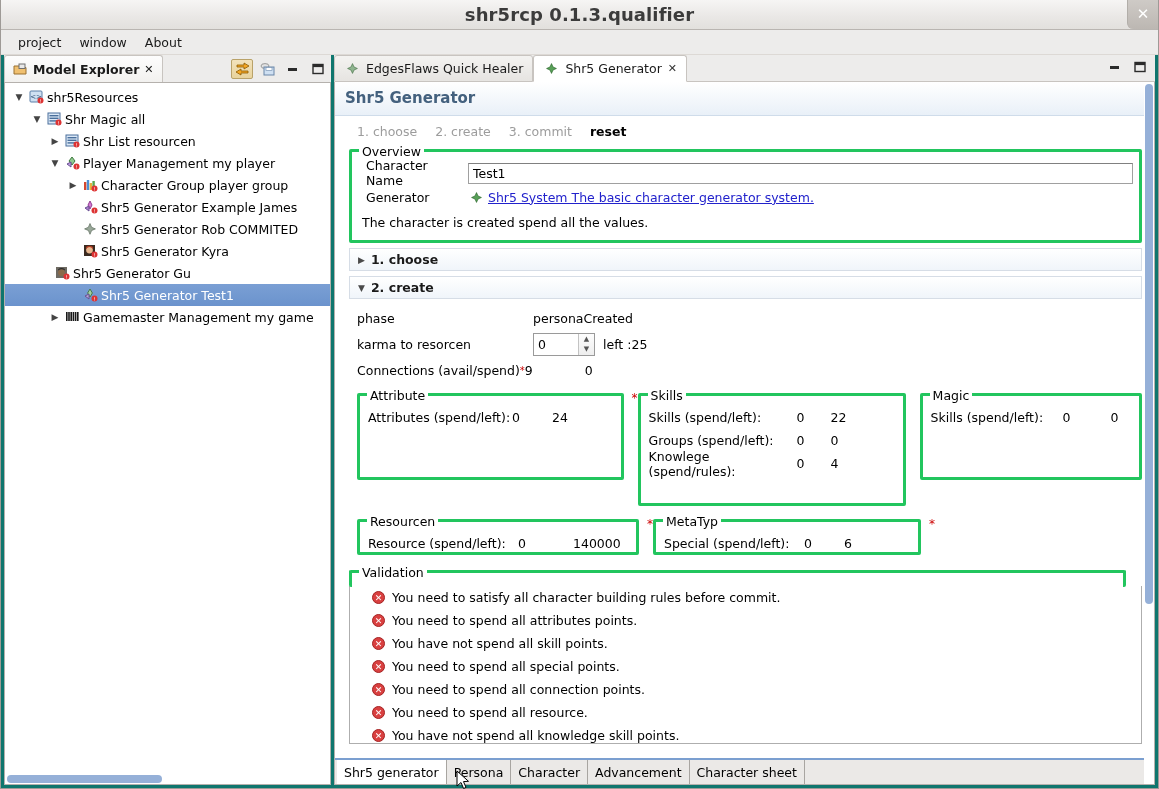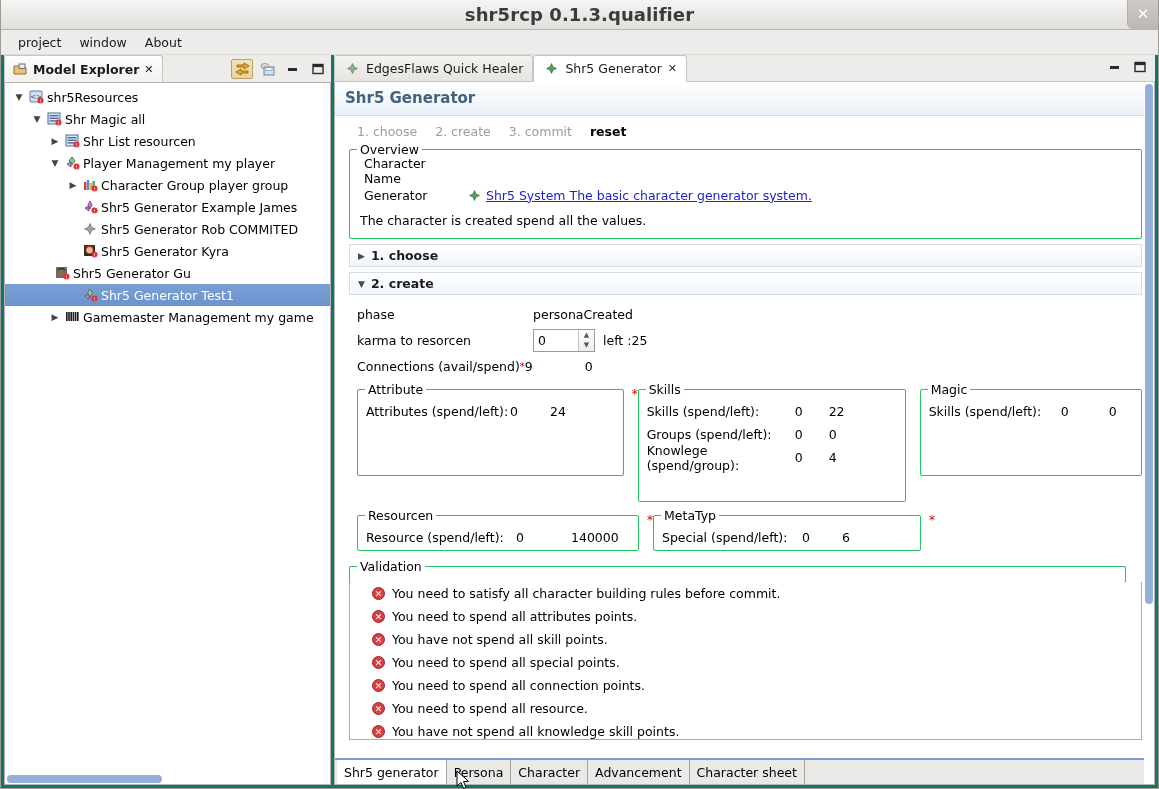--- a/index.html
+++ b/index.html
@@ -165,21 +165,21 @@
     padding: 0 12px 0 8px;
   }
   .steps {
     display: flex; align-items: center; gap: 18px;
     padding: 8px 6px 8px 14px; font-size: 12.5px;
   }
   .step-dim { color: #9c9c9c; cursor: pointer; }
   .step-act { color: #000; font-weight: bold; cursor: pointer; }
   
   .group {
-    border: 1px solid #22c55e; border-radius: 2px;
+    border: 3px solid #22c55e; border-radius: 2px;
     position: relative; margin: 0;
   }
   .group > .glabel {
     position: absolute; top: -8px; left: 7px;
     background: #ffffff; padding: 0 3px; font-size: 12.5px; color: #000;
   }
   .req-star { color: #cc0000; font-size: 12px; }
   .ov-row { display: flex; align-items: center; height: 24px; }
   .ov-lbl { width: 112px; flex: 0 0 112px; font-size: 12.5px; padding-left: 10px; }
   .txtfield {
@@ -501,20 +501,21 @@
             <span class="step-dim">1. choose</span>
             <span class="step-dim">2. create</span>
             <span class="step-dim">3. commit</span>
             <span class="step-act">reset</span>
           </div>
 
           <div class="group" style="margin:2px 0 0 6px; padding:9px 6px 6px 4px;">
             <div class="glabel">Overview</div>
             <div class="ov-row">
               <div class="ov-lbl">Character Name</div>
+              <div class="txtfield">Test1</div>
             </div>
             <div class="ov-row">
               <div class="ov-lbl">Generator</div>
               <span class="mini" style="margin-right:4px;">
                 <svg width="11" height="11" viewBox="0 0 11 11">
                     <path d="M5.5 0.6 L7 4 L10.4 5.5 L7 7 L5.5 10.4 L4 7 L0.6 5.5 L4 4 Z" fill="#57a057" stroke="#2f6a2f" stroke-width=".7"></path>
                   </svg>
               </span>
               <span class="link">Shr5 System The basic character generator system.</span>
             </div>
@@ -576,21 +577,21 @@
                       <span style="width:148px;">Skills (spend/left):</span>
                       <span style="width:34px;">0</span>
                       <span>22</span>
                     </div>
                     <div class="gb-row">
                       <span style="width:148px;">Groups (spend/left):</span>
                       <span style="width:34px;">0</span>
                       <span>0</span>
                     </div>
                     <div class="gb-row">
-                      <span style="width:148px;">Knowlege (spend/group):</span>
+                      <span style="width:148px;">Knowlege (spend/rules):</span>
                       <span style="width:34px;">0</span>
                       <span>4</span>
                     </div>
                   </div>
                 </div>
               </div>
               <div class="group gb" style="width:235px;height:87px;">
                 <div class="glabel">Magic</div>
                 <div class="gb-rows">
                   <div class="gb-row">

